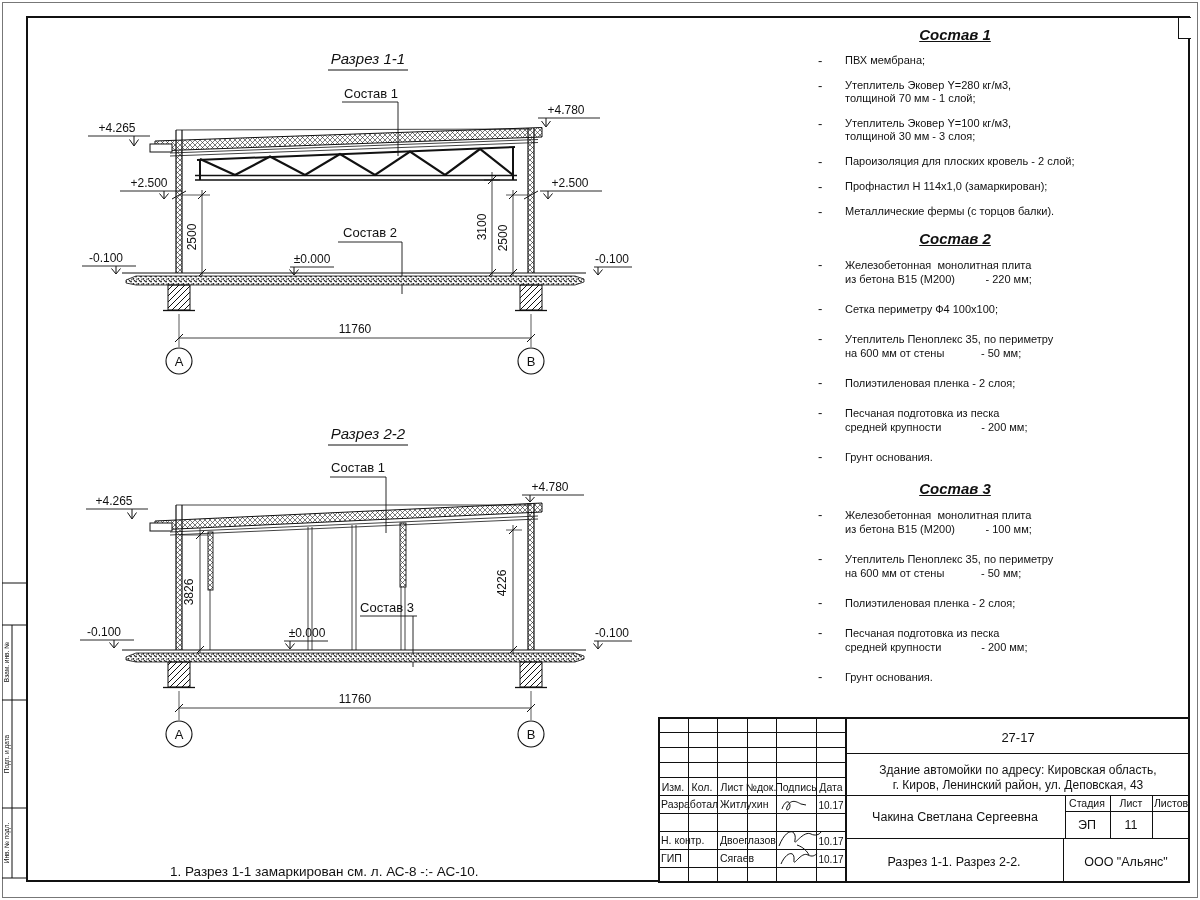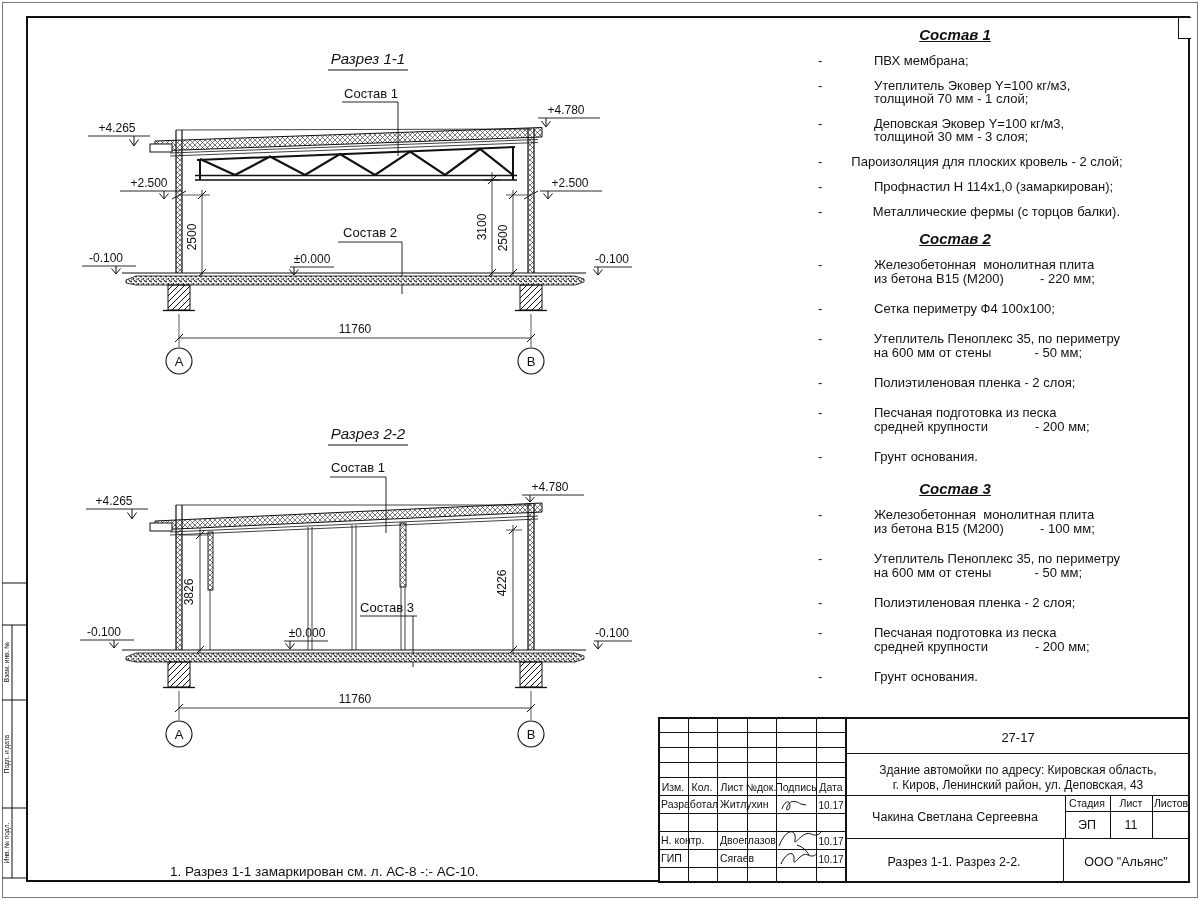--- a/index.html
+++ b/index.html
@@ -14,21 +14,21 @@
   .dwg-label{font-size:13px;}
   .dwg-title{font-size:15px;font-style:italic;}
   .axis-letter{font-size:13px;}
   
   .comps{position:absolute;left:790px;top:26px;width:330px;}
   .comp-h{font-size:15px;font-weight:bold;font-style:italic;text-decoration:underline;text-align:center;margin:0 0 11px 0;}
   .comp-h.later{margin-top:10px;}
   .li{display:flex;margin:0 0 12px 0;}
   .c23 .li{margin-bottom:16px;}
   .dash{width:55px;padding-left:28px;box-sizing:border-box;font-size:13px;line-height:13px;}
-  .itxt{white-space:pre;font-size:13px;line-height:13px;margin-left:29px;}
+  .itxt{white-space:pre;font-size:11px;line-height:13px;}
   .c23 .itxt,.c23 .dash{line-height:14px;}
   .notes{position:absolute;left:170px;top:822px;font-size:13.5px;line-height:20px;white-space:pre;}
 </style>
 </head>
 <body>
 
 <div class="sheet">
   <div class="outer-border"></div>
   <div class="frame"></div>
   <div class="corner-box"></div>
@@ -309,25 +309,25 @@
 
   <div class="comps">
     <div class="comp-h">Состав 1</div>
     <div>
       <div class="li">
           <span class="dash">-</span>
           <div class="itxt"><div>ПВХ мембрана;</div></div>
         </div>
       <div class="li">
           <span class="dash">-</span>
-          <div class="itxt"><div>Утеплитель Эковер Y=100 кг/м3,</div><div>толщиной 70 мм - 1 слой;</div></div>
-        </div>
-      <div class="li">
-          <span class="dash">-</span>
-          <div class="itxt"><div>Деповская Эковер Y=100 кг/м3,</div><div>толщиной 30 мм - 3 слоя;</div></div>
+          <div class="itxt"><div>Утеплитель Эковер Y=280 кг/м3,</div><div>толщиной 70 мм - 1 слой;</div></div>
+        </div>
+      <div class="li">
+          <span class="dash">-</span>
+          <div class="itxt"><div>Утеплитель Эковер Y=100 кг/м3,</div><div>толщиной 30 мм - 3 слоя;</div></div>
         </div>
       <div class="li">
           <span class="dash">-</span>
           <div class="itxt"><div>Пароизоляция для плоских кровель - 2 слой;</div></div>
         </div>
       <div class="li">
           <span class="dash">-</span>
           <div class="itxt"><div>Профнастил Н 114х1,0 (замаркирован);</div></div>
         </div>
       <div class="li">

